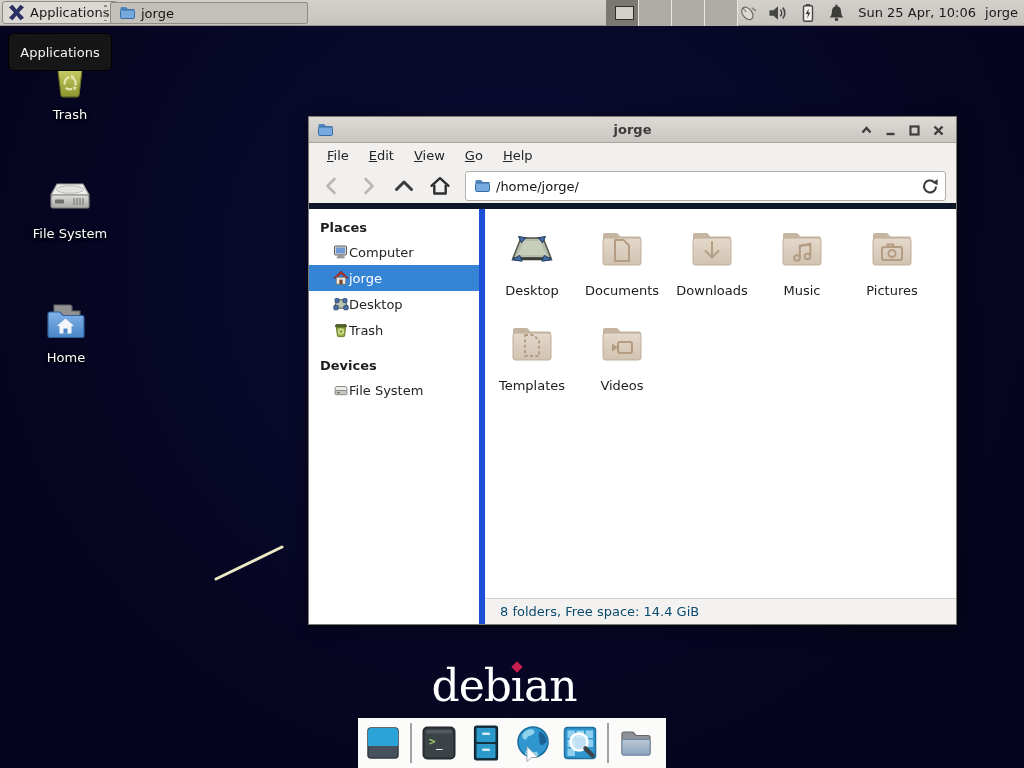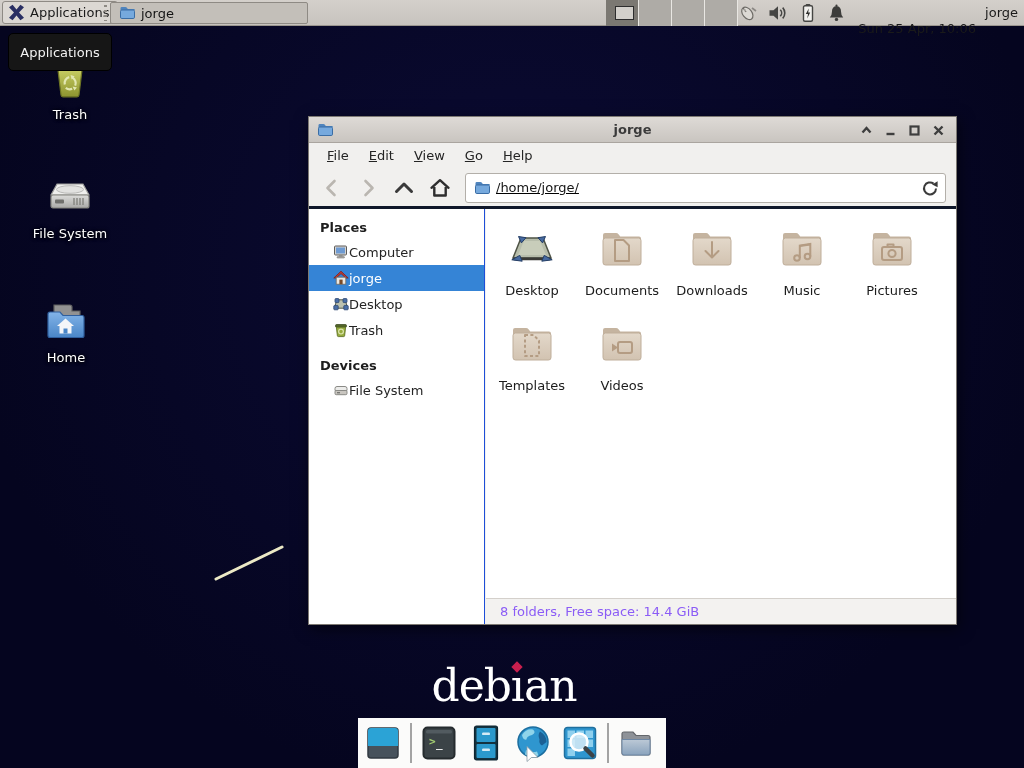--- a/index.html
+++ b/index.html
@@ -21,21 +21,21 @@
     align-items:center; gap:6px; padding:0 8px; background:#c3bfb9; border:1px solid #8e8a84;
     border-radius:2px; color:#141414; }
   .task-btn svg { width:16px; height:16px; }
   .ws-switcher { position:absolute; left:606px; top:0; height:26px; display:flex; }
   .ws { width:33px; height:26px; background:#aeaba6; border-right:1px solid #e9e7e3; position:relative; }
   .ws.active { background:#7b7872; }
   .ws.active .mini-win { position:absolute; left:9px; top:6px; width:19px; height:14px;
     background:#d3d0cb; border:1px solid #2d2d2d; }
   .tray { position:absolute; right:178px; top:0; height:26px; display:flex; align-items:center; gap:10px; }
   .tray svg { display:block; }
-  .clock { position:absolute; right:48px; top:16px; height:20px; line-height:26px; color:#1a1a1a; }
+  .clock { position:absolute; right:48px; top:0; height:20px; line-height:26px; color:#1a1a1a; }
   .panel-user { position:absolute; right:6px; top:0; height:26px; line-height:26px; color:#1a1a1a; }
 
   
   .tooltip { position:absolute; left:8px; top:33px; width:104px; height:38px; background:#161616;
     border:1px solid #000; border-radius:5px; color:#f2f2f2; display:flex; align-items:center;
     justify-content:center; z-index:60; }
 
   
   .d-icon { position:absolute; width:84px; text-align:center; color:#fff; z-index:10; }
   .d-icon .ic { margin:0 auto; }
@@ -57,45 +57,45 @@
   .titlebar .t-title { position:absolute; left:0; right:0; text-align:center; font-weight:bold; color:#3a3a3a; }
   .win-btns { position:absolute; right:10px; top:0; height:26px; display:flex; align-items:center; gap:9px; }
   .win-btns span { width:15px; height:15px; display:flex; align-items:center; justify-content:center; }
 
   .menubar { position:absolute; left:0; top:26px; right:13px; height:26px; background:#f1f0ee;
     display:flex; align-items:center; padding-left:8px; }
   .menubar .mi { padding:0 10px; line-height:26px; color:#242424; }
   .menubar u { text-decoration:underline; }
 
   .toolbar { position:absolute; left:0; top:52px; right:0; height:40px; background:#f1f0ee;
-    border-bottom:3px solid #0f172a; display:flex; align-items:center; padding:0 10px 0 8px; gap:6px;text-decoration:underline; }
+    border-bottom:6px solid #0f172a; display:flex; align-items:center; padding:0 10px 0 8px; gap:6px; }
   .nav-btn { width:30px; height:28px; display:flex; align-items:center; justify-content:center; border-radius:3px; }
   .pathbar { flex:1; height:30px; margin-left:4px; background:#fff; border:1px solid #b3afa9;
     border-radius:3px; display:flex; align-items:center; padding:0 6px 0 8px; gap:6px; }
   .pathbar input { flex:1; border:none; outline:none; font:13px "DejaVu Sans","Liberation Sans",sans-serif;
     color:#141414; background:transparent; }
 
   .main { position:absolute; left:0; top:92px; right:0; bottom:0; }
   .sidebar { position:absolute; left:0; top:0; bottom:0; width:176px; background:#fff;
-    border-right:1px solid #1d4ed8; padding-top:8px; }
+    border-right:6px solid #1d4ed8; padding-top:8px; }
   .side-header { height:22px; line-height:22px; padding-left:11px; font-weight:bold; color:#1e1e1e; }
   .side-header.dev { margin-top:12px; }
   .side-item { height:26px; display:flex; align-items:center; padding-left:24px; color:#242424; }
   .side-item svg { width:16px; height:16px; flex:none; }
   .side-item.selected { background:#3584d6; color:#fff; }
 
   .fileview { position:absolute; left:177px; top:0; right:0; bottom:26px; background:#fff; overflow:hidden; }
   .grid { position:absolute; left:1px; top:16px; display:grid; grid-template-columns:repeat(5,90px);
     grid-auto-rows:95px; }
   .f-item { display:flex; flex-direction:column; align-items:center; }
   .f-item .f-ic { width:48px; height:48px; }
   .f-item .f-lbl { margin-top:10px; color:#1c1c1c; }
 
   .statusbar { position:absolute; left:177px; right:0; bottom:0; height:26px; background:#f3f2f0;
-    border-top:1px solid #d4d0cb; line-height:25px; padding-left:14px; color:#8b5cf6; }
+    border-top:1px solid #d4d0cb; line-height:25px; padding-left:14px; color:#0c4a6e; }
 
   
   .debian { position:absolute; left:0; right:16px; top:660px; text-align:center; color:#fff;
     font-family:"DejaVu Serif","Liberation Serif",serif; font-size:44px; letter-spacing:-1px; z-index:8; }
   .logo-i { position:relative; }
   .logo-i .diamond { position:absolute; left:50%; top:3px; width:8px; height:8px; margin-left:-4px;
     background:#c91f4e; transform:rotate(45deg); }
 
   
   .dock { position:absolute; left:358px; top:718px; width:308px; height:50px; background:#fbfbfa;

